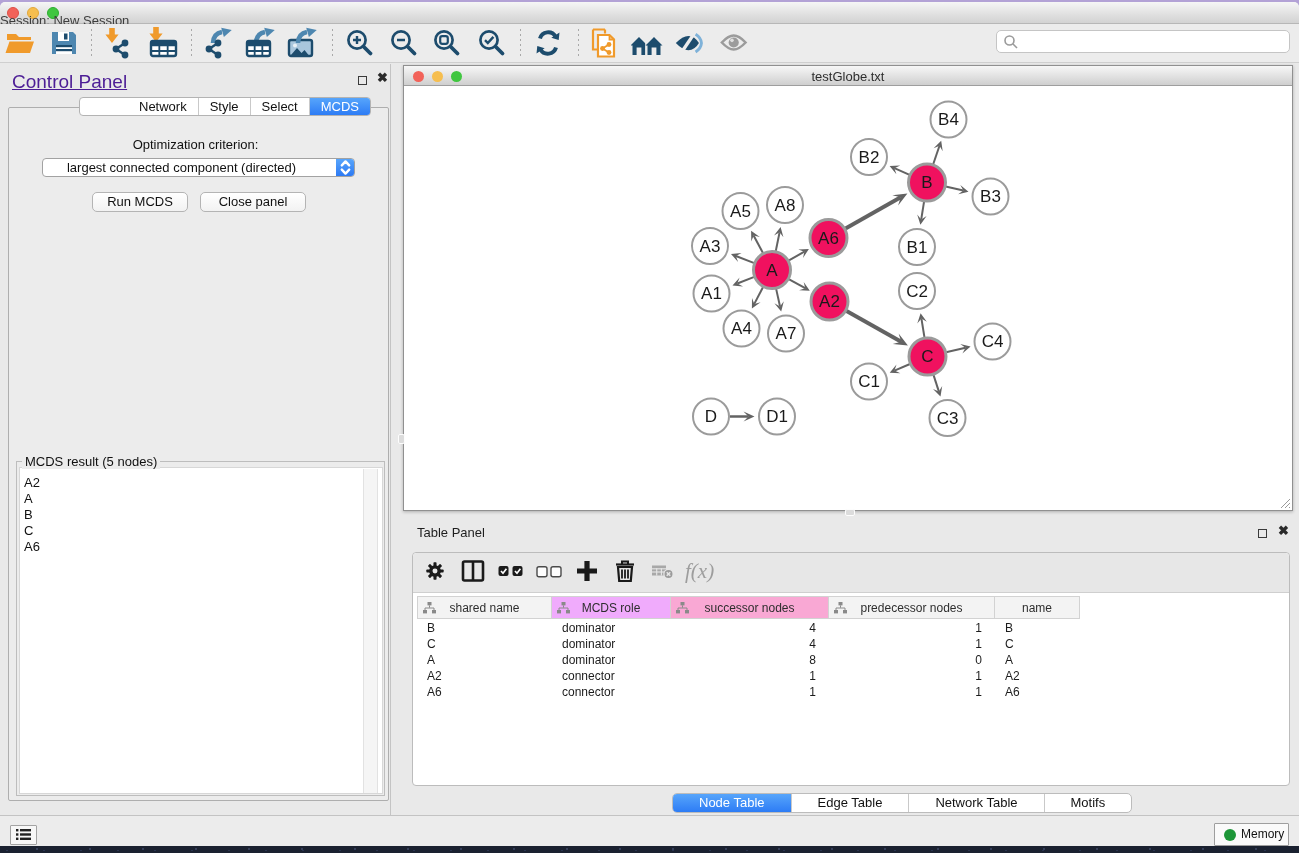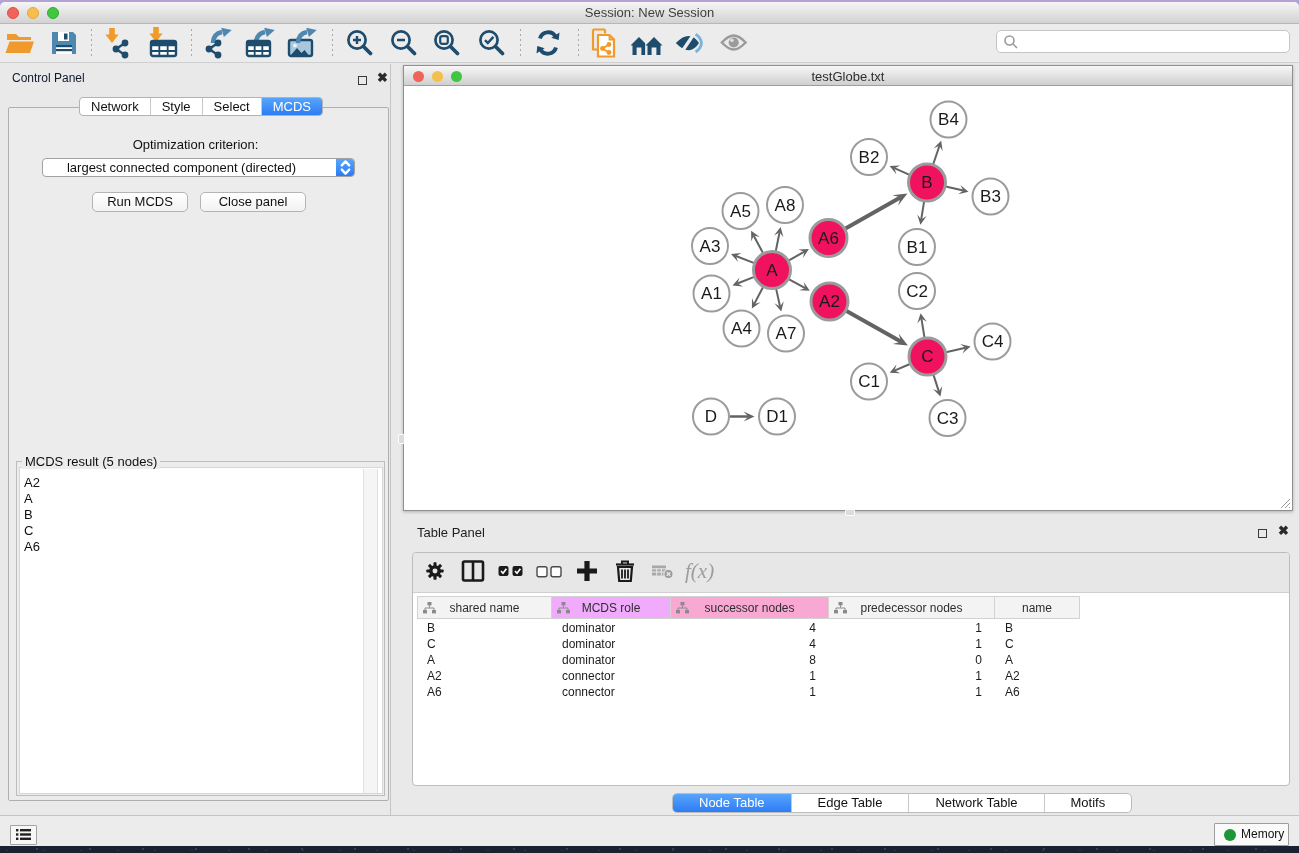--- a/index.html
+++ b/index.html
@@ -13,38 +13,38 @@
     background-size:37px 9px, 53px 9px; }
   #win { left:0; top:2px; width:1299px; height:844px; background:#e9e9e9;
          border-radius:5px 5px 0 0; overflow:hidden; }
   #titlebar { left:0; top:0; width:1299px; height:22px;
     background:linear-gradient(#f6f6f6,#dcdcdc 70%,#d3d3d3);
     border-bottom:1px solid #b7b7b7; border-radius:5px 5px 0 0; }
   .tl { position:absolute; width:12px; height:12px; border-radius:50%; top:5px; }
   #titlebar .t1 { left:7px;  background:#f26259; border:0.5px solid #dd4f46; }
   #titlebar .t2 { left:27px; background:#f6be4f; border:0.5px solid #e2a73b; }
   #titlebar .t3 { left:47px; background:#40c640; border:0.5px solid #2eae30; }
-  #wtitle { left:0; top:3px; width:1299px; text-align:center; font-size:13px; color:#3e3e3e; }
+  #wtitle { left:0; top:11px; width:1299px; font-size:13px; color:#3e3e3e; }
   #toolbar { left:0; top:22px; width:1299px; height:39px; background:#ececec;
              border-bottom:1px solid #cfcfcf; }
   .tsep { position:absolute; top:5px; height:28px; width:1px;
      background-image:linear-gradient(#a9a9a9 2px, transparent 2px); background-size:1px 5px; }
   .ticon { position:absolute; top:3px; }
   #search { left:996px; top:6px; width:294px; height:23px; background:#fff;
      border:1px solid #c5c5c5; border-radius:5px; }
   
   #cpanel { left:0; top:62px; width:391px; height:751px; background:#e9e9e9;
             border-right:1px solid #c4c4c4; }
-  #cptitle { left:12px; top:7px; font-size:12px; color:#0f172a; }
+  #cptitle { left:12px; top:7px; font-size:19px; color:#4c1d95;text-decoration:underline; }
   .floatbox { position:absolute; width:9px; height:9px; border:1.5px solid #3a3a3a; }
   .closex { position:absolute; font-size:13px; font-weight:bold; color:#2a2a2a; }
   #cpinner { left:8px; top:43px; width:381px; height:694px; background:#ececec;
              border:1px solid #aeaeae; border-radius:2px; }
   #cptabs { left:79px; top:33px; height:19px; display:flex; font-size:13px;
-            border:1px solid #b3b3b3; border-radius:4px; background:#fff; overflow:hidden; }
+            border:1px solid #b3b3b3; border-radius:4px; background:#fff; overflow:hidden;padding-left:48px; }
   #cptabs div { padding:0 11px; line-height:18px; color:#111; border-right:1px solid #c9c9c9; }
   #cptabs div:last-child { border-right:none; }
   #cptabs .sel { background:linear-gradient(#57a5fb,#2d7cf5); color:#fff; }
   #optlabel { left:0; top:73px; width:391px; text-align:center; font-size:13px; color:#111; }
   #combo { left:42px; top:94px; width:313px; height:19px; background:#fff;
            border:1px solid #a2a2a2; border-radius:4px; font-size:13px; color:#111;
            text-align:center; line-height:17px; padding-right:34px; white-space:nowrap; overflow:hidden; }
   #combostep { position:absolute; right:-1px; top:-1px; width:19px; height:19px;
            border-radius:0 4px 4px 0; background:linear-gradient(#5ba8fc,#2a77f3); }
   .aquabtn { position:absolute; height:20px; background:linear-gradient(#ffffff,#f2f2f2);

